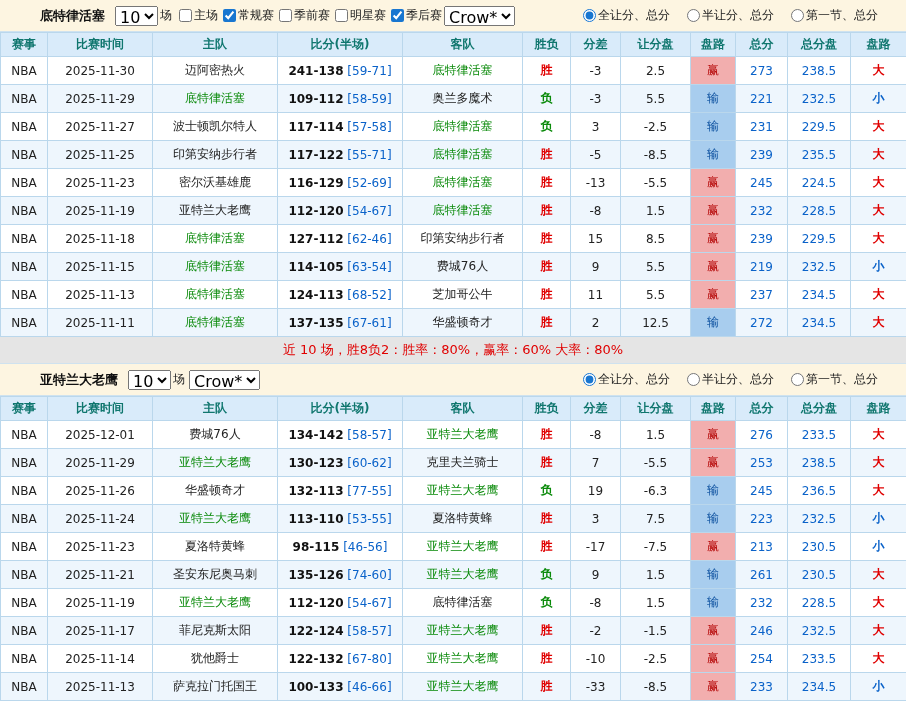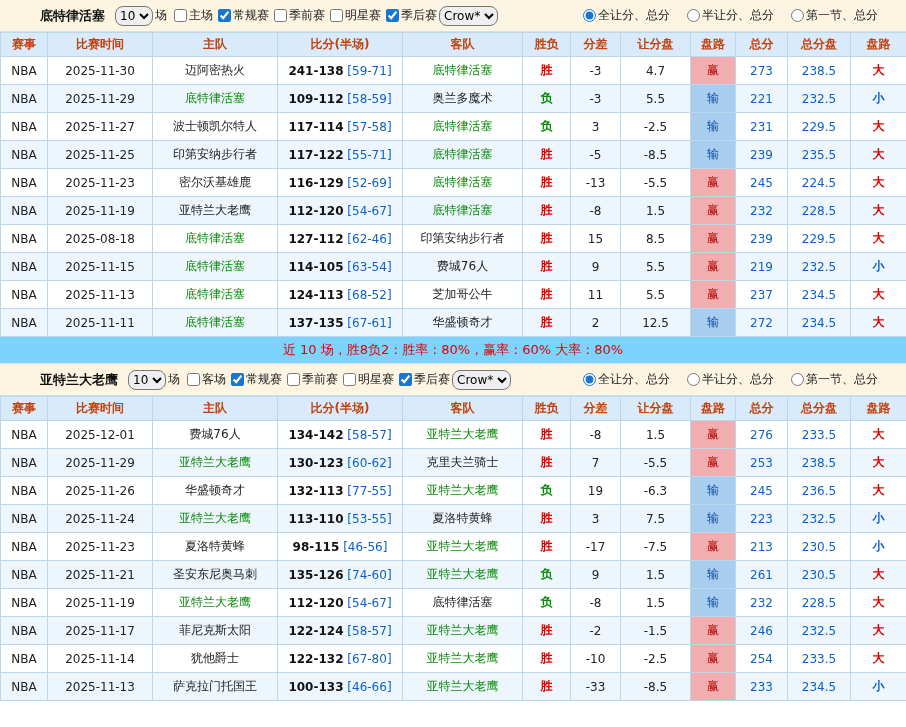--- a/index.html
+++ b/index.html
@@ -31,51 +31,51 @@
   
   .filterbar {
     background:#fdf5e1;
     display:flex; justify-content:space-between; align-items:center;
     padding:0 28px 0 40px;
     height:32px;
     border-bottom:1px solid #cfe2ef;
   }
   .filterbar .left, .filterbar .right { display:flex; align-items:center; }
   .team-name { font-weight:bold; font-size:13px; color:#111; margin-right:8px; }
-  select { font-size:12px; height:20px; margin:0 2px; font-family:inherit;border-radius:8px; }
+  select { font-size:16px; height:20px; margin:0 2px; font-family:inherit; }
   label.cb, label.rd { display:inline-flex; align-items:center; cursor:pointer; white-space:nowrap; }
   label.cb input, label.rd input { margin:0 2px 0 5px; accent-color:#1876d0; }
   label.rd { margin-left:12px; }
   .suffix { margin-right:2px; }
 
   
   table { border-collapse:collapse; table-layout:fixed; width:906px; }
   th, td {
     border:1px solid #bad7ec;
     text-align:center; padding:0 2px; overflow:hidden; white-space:nowrap;
   }
-  thead th { background:#d9ebfa; height:24px; font-weight:bold; color:#c2410c; }
+  thead th { background:#d9ebfa; height:24px; font-weight:bold; color:#0f766e; }
   tbody td { height:28px; }
   tbody tr:nth-child(even) td { background:#eef6fd; }
 
   .score { font-weight:bold; color:#111; }
   .half { color:#0a62c9; }
   .blue { color:#0a62c9;margin-left:12px; }
   td.hl { color:#0a8a0a; }
   td.win  { color:#e00000; font-weight:bold; }
   td.loss { color:#0a8a0a; font-weight:bold; }
   tbody tr td.c-win  { background:#f2aeae; color:#b30000; }
   tbody tr td.c-loss { background:#a8cdee; color:#0a4f9e; }
   td.o-over  { color:#e00000; font-weight:bold; }
   td.o-under { color:#0a62c9; font-weight:bold; }
 
   .summary {
     height:27px; line-height:26px; text-align:center;
     color:#e00000; font-size:13px;
-    background:#7dd3fc;
+    background:#e5e5e5;
     border-bottom:1px solid #cfe2ef;
   }
 </style>
 </head>
 <body>
 
 <div class="dialog">
 
 
   <div class="section">
@@ -132,21 +132,21 @@
       <tbody>
 
       <tr>
           <td>NBA</td>
           <td>2025-11-30</td>
           <td>迈阿密热火</td>
           <td><span class="score">241-138</span> <span class="half">[59-71]</span></td>
           <td class="hl">底特律活塞</td>
           <td class="win">胜</td>
           <td>-3</td>
-          <td>4.7</td>
+          <td>2.5</td>
           <td class="c-win">赢</td>
           <td class="blue">273</td>
           <td class="blue">238.5</td>
           <td class="o-over">大</td>
         </tr>
           <tr>
           <td>NBA</td>
           <td>2025-11-29</td>
           <td class="hl">底特律活塞</td>
           <td><span class="score">109-112</span> <span class="half">[58-59]</span></td>
@@ -210,21 +210,21 @@
           <td class="win">胜</td>
           <td>-8</td>
           <td>1.5</td>
           <td class="c-win">赢</td>
           <td class="blue">232</td>
           <td class="blue">228.5</td>
           <td class="o-over">大</td>
         </tr>
           <tr>
           <td>NBA</td>
-          <td>2025-08-18</td>
+          <td>2025-11-18</td>
           <td class="hl">底特律活塞</td>
           <td><span class="score">127-112</span> <span class="half">[62-46]</span></td>
           <td>印第安纳步行者</td>
           <td class="win">胜</td>
           <td>15</td>
           <td>8.5</td>
           <td class="c-win">赢</td>
           <td class="blue">239</td>
           <td class="blue">229.5</td>
           <td class="o-over">大</td>
@@ -278,21 +278,20 @@
   </div>
 
   <div class="section">
     <div class="filterbar">
       <div class="left">
         <span class="team-name">亚特兰大老鹰</span>
         <select>
           <option>10</option>
         </select>
         <span class="suffix">场</span>
-        <span class="cbs"><label class="cb"><input type="checkbox" style="">客场</label><label class="cb"><input type="checkbox" checked="" style="">常规赛</label><label class="cb"><input type="checkbox" style="">季前赛</label><label class="cb"><input type="checkbox" style="">明星赛</label><label class="cb"><input type="checkbox" checked="" style="">季后赛</label></span>
         <select>
           <option>Crow*</option>
         </select>
       </div>
       <div class="right">
           <label class="rd"><input type="radio" name="rg1" checked="" style="">全让分、总分</label>
           <label class="rd"><input type="radio" name="rg1" style="">半让分、总分</label>
           <label class="rd"><input type="radio" name="rg1" style="">第一节、总分</label>
         </div>
     </div>

